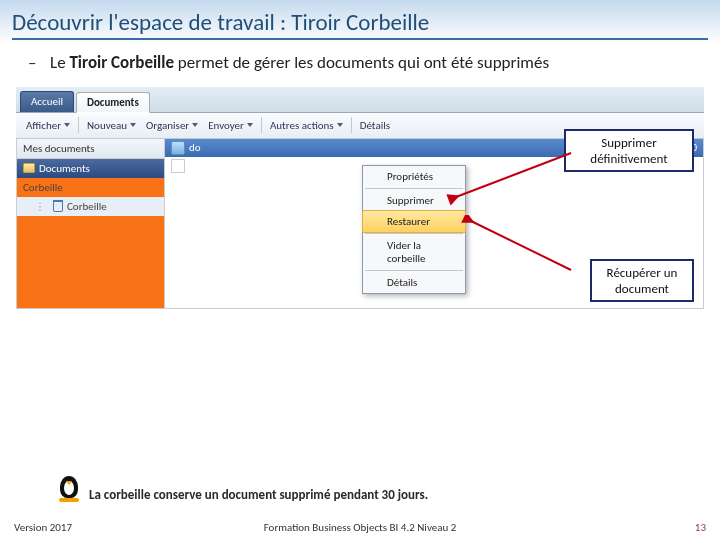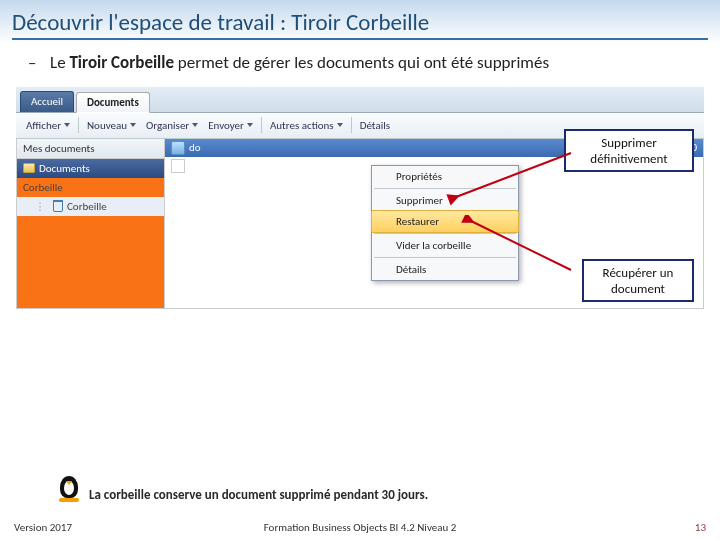--- a/index.html
+++ b/index.html
@@ -37,29 +37,29 @@
   .dotted-node::before { content:'⋮'; color:#999; margin-right:4px; font-size:10px; }
   
   .content { flex: 1; display: flex; flex-direction: column; }
   .col-hdr { background: linear-gradient(180deg,#f2f6fa,#e0e8f0); padding: 3px 6px; font-size: 11px; border-bottom: 1px solid #ccc; display: flex; align-items: center; gap: 6px; }
   .col-hdr .caret2 { width:0;height:0;border-left:3px solid transparent;border-right:3px solid transparent;border-bottom:4px solid #557; }
   .row-sel { background: linear-gradient(180deg,#5a8ad0,#3a6ab0); color: #fff; padding: 2px 6px; font-size: 11px; display: flex; align-items: center; gap: 4px; }
   .doc-icon { width: 14px; height: 14px; background: linear-gradient(180deg,#bce0ff,#7ab0e0); border: 1px solid #5a90c0; border-radius: 2px; }
   .blank-icon { width: 14px; height: 14px; border: 1px solid #ccc; background:#fff; margin: 2px 0 0 6px; }
   
   
-  .ctx { position: absolute; left: 355px; top: 78px; width: 148px; background: #f7f8fa; border: 1px solid #8a98b0; box-shadow: 2px 2px 5px rgba(0,0,0,0.3); font-size: 11px; }
+  .ctx { position: absolute; left: 346px; top: 78px; width: 104px; background: #f7f8fa; border: 1px solid #8a98b0; box-shadow: 2px 2px 5px rgba(0,0,0,0.3); font-size: 11px; }
   .ctx-item { padding: 4px 10px 4px 24px; color: #222; position: relative; }
   .ctx-sep { height: 1px; background: #c0c8d0; margin: 1px 2px; }
   .ctx-item.hover { background: linear-gradient(180deg,#ffe9a0,#ffd060); border: 1px solid #e0b040; margin: -1px; padding: 4px 10px 4px 24px; border-radius: 2px; }
   
   
   .callout { position: absolute; background: #fff; border: 2px solid #1a2a6a; padding: 4px 10px; font-size: 13px; text-align: center; line-height: 1.2; color: #111; }
   .callout1 { right: 10px; top: 42px; width: 130px; }
-  .callout2 { right: 10px; top: 172px; width: 112px; }
+  .callout2 { right: 10px; top: 172px; width: 104px; }
   
   
   .arrow { position: absolute; }
   
   
   .note-line { position: absolute; bottom: 38px; left: 55px; right: 30px; display:flex; align-items:flex-end; gap:6px; }
   .penguin { width: 28px; height: 30px; position: relative; }
   .penguin .body { width: 18px; height: 22px; background: #111; border-radius: 50% 50% 40% 40%; position: absolute; left: 5px; top: 4px; }
   .penguin .belly { width: 10px; height: 14px; background: #fff; border-radius: 50%; position: absolute; left: 9px; top: 9px; }
   .penguin .beak { width:0;height:0;border-left:3px solid transparent;border-right:3px solid transparent;border-top:4px solid #f4a000;position:absolute;left:11px;top:9px; }

